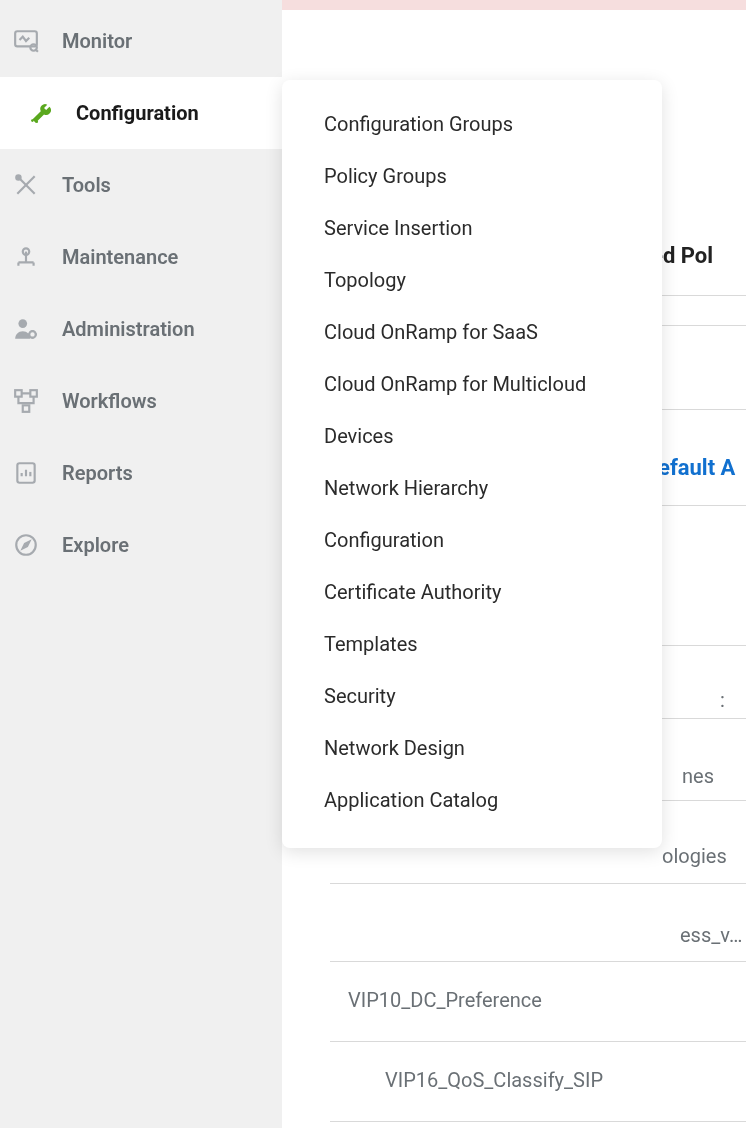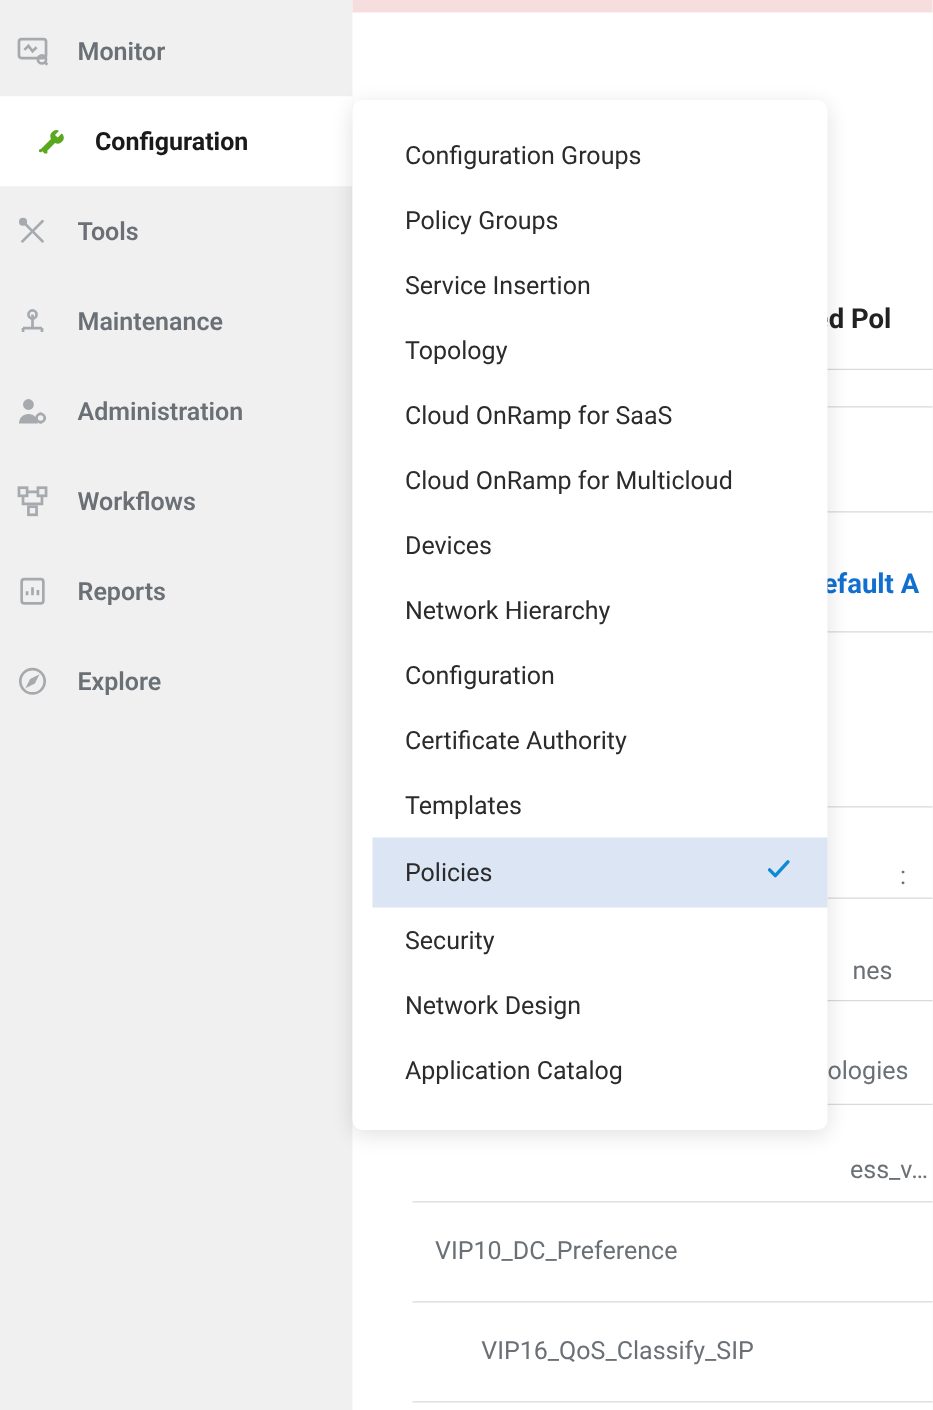--- a/index.html
+++ b/index.html
@@ -290,28 +290,20 @@
   <div class="submenu-item">
       <span>Configuration</span>
     </div>
   <div class="submenu-item">
       <span>Certificate Authority</span>
     </div>
   <div class="submenu-item">
       <span>Templates</span>
     </div>
 
-  <div class="submenu-item selected">
-    <span>Policies</span>
-    <span class="check">
-      <svg viewBox="0 0 24 24" fill="none" stroke="currentColor" stroke-width="3" stroke-linecap="round" stroke-linejoin="round" style="width:22px;height:22px;">
-          <polyline points="4,13 9,18 20,6"></polyline>
-        </svg>
-    </span>
-  </div>
 
   <div class="submenu-item">
       <span>Security</span>
     </div>
   <div class="submenu-item">
       <span>Network Design</span>
     </div>
   <div class="submenu-item">
       <span>Application Catalog</span>
     </div>

